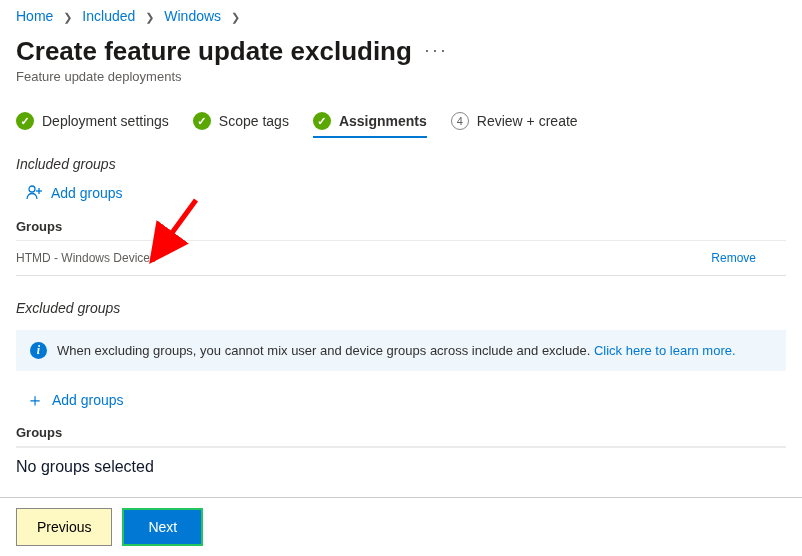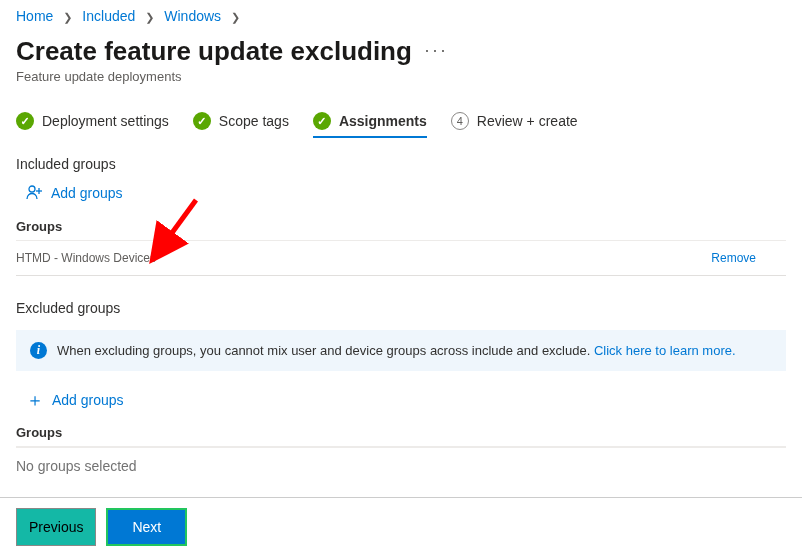--- a/index.html
+++ b/index.html
@@ -64,21 +64,21 @@
     display: inline-flex; align-items: center; justify-content: center;
     color: #fff; font-size: 11px; font-weight: 700;
   }
   .step-num {
     width: 18px; height: 18px; border-radius: 50%;
     border: 1px solid #8a8886;
     display: inline-flex; align-items: center; justify-content: center;
     color: #605e5c; font-size: 11px;
   }
 
-  .section-label { font-size: 14px; color: #323130; margin: 4px 0 12px 0; }
+  .section-label { font-size: 14px; color: #323130; margin: 4px 0 12px 0; font-style: italic; }
   .add-row {
     display: flex; align-items: center; gap: 8px;
     color: #0078d4; cursor: pointer;
     margin: 0 0 12px 10px;
     font-size: 14px;
   }
   .add-icon svg { display: block; }
 
   .groups-header {
     font-weight: 600;
@@ -121,40 +121,40 @@
   .plus-add {
     display: flex; align-items: center; gap: 8px;
     color: #0078d4; cursor: pointer;
     margin: 10px 0 10px 10px;
     font-size: 14px;
   }
   .plus-glyph { font-size: 18px; line-height: 1; color: #0078d4; font-weight: 300; }
 
   .no-groups {
     padding: 10px 0 8px 0;
-    color: #737373;
-    font-size: 14px;
+    color: #0f172a;
+    font-size: 16px;
     border-top: 1px solid #edebe9;
   }
 
   .footer {
     position: absolute;
     left: 0; right: 0; bottom: 0;
     border-top: 1px solid #ccc;
     padding: 10px 16px;
     display: flex;
     gap: 10px;
     background: #fff;
   }
   .btn {
     font-size: 14px;
-    padding: 5px 12px;
+    padding: 5px 20px;
     cursor: pointer;
     border: 1px solid #8a8886;
-    background: #14b8a6;
+    background: #fef9c3;
   }
   .btn-primary {
     background: #0078d4;
     border: 2px solid #22c55e;
     color: #fff;
     padding: 9px 24px;
   }
 
   .arrow {
     position: absolute;

